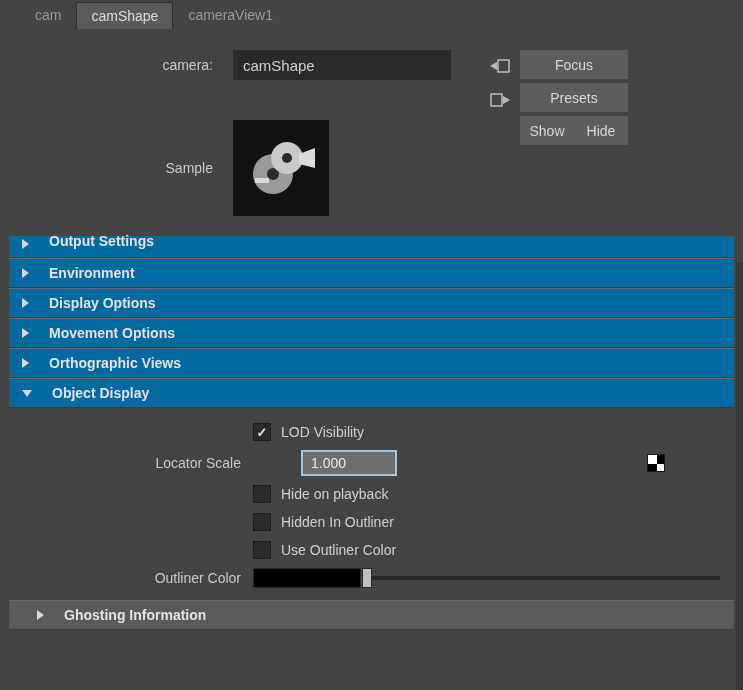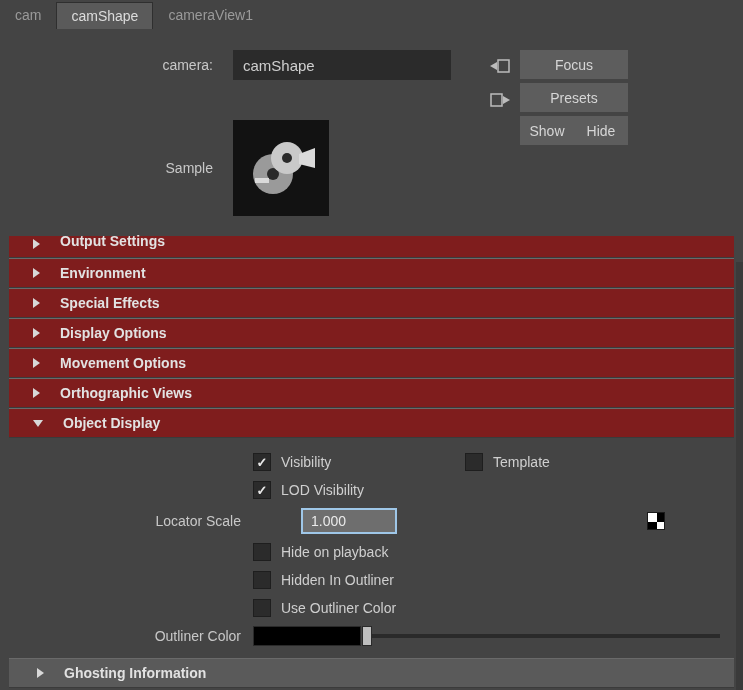--- a/index.html
+++ b/index.html
@@ -11,21 +11,21 @@
     overflow: hidden;
     font-size: 14px;
   }
   .root { width: 743px; height: 690px; position: relative; }
 
   
   .tabs {
     display: flex;
     align-items: center;
     height: 30px;
-    padding-left: 0;
+    padding-left: 20px;
     background: #444444;
   }
   .tab {
     padding: 5px 14px;
     color: #9a9a9a;
     cursor: pointer;
     font-size: 14px;
     border: 1px solid transparent;
   }
   .tab.active {
@@ -111,26 +111,26 @@
   }
   .btn-row { display: flex; }
   .btn-row .btn { flex: 1; }
 
   
   .section-list {
     margin: 0 1px;
   }
   .section-hdr {
     height: 30px;
-    background: #7f1d1d;
+    background: #0369a1;
     border-top: 1px solid #6a6a6a;
     border-bottom: 1px solid #3b3b3b;
     display: flex;
     align-items: center;
-    padding-left: 24px;
+    padding-left: 13px;
     color: #e2e2e2;
     font-weight: 600;
     font-size: 14px;
     cursor: pointer;
     gap: 20px;
   }
   .section-hdr.cut { border-top: none; }
   .section-hdr.sub {
     padding-left: 28px;
     background: #5a5a5a;
@@ -317,52 +317,37 @@
     <div class="section-hdr cut" style="height:22px; align-items:flex-start; padding-top:0;">
       <span class="tri right" style="margin-top:3px;"></span>
       <span style="margin-top:-3px;">Output Settings</span>
     </div>
     <div class="section-hdr">
       <span class="tri right"></span>
       <span>Environment</span>
     </div>
     <div class="section-hdr">
       <span class="tri right"></span>
-      <span>Special Effects</span>
-    </div>
-    <div class="section-hdr">
-      <span class="tri right"></span>
       <span>Display Options</span>
     </div>
     <div class="section-hdr">
       <span class="tri right"></span>
       <span>Movement Options</span>
     </div>
     <div class="section-hdr">
       <span class="tri right"></span>
       <span>Orthographic Views</span>
     </div>
     <div class="section-hdr">
       <span class="tri down"></span>
       <span>Object Display</span>
     </div>
 
     <div class="obj-body">
 
-      <div class="two-col">
-        <div class="cell1"></div>
-        <div class="cell2">
-          <span class="chk checked"></span>
-          <span class="chk-label">Visibility</span>
-        </div>
-        <div class="cell3">
-          <span class="chk"></span>
-          <span class="chk-label">Template</span>
-        </div>
-      </div>
 
       <div class="two-col">
         <div class="cell1"></div>
         <div class="cell2">
           <span class="chk checked"></span>
           <span class="chk-label">LOD Visibility</span>
         </div>
       </div>
 
       <div class="two-col" style="height:34px;gap:48px;">

